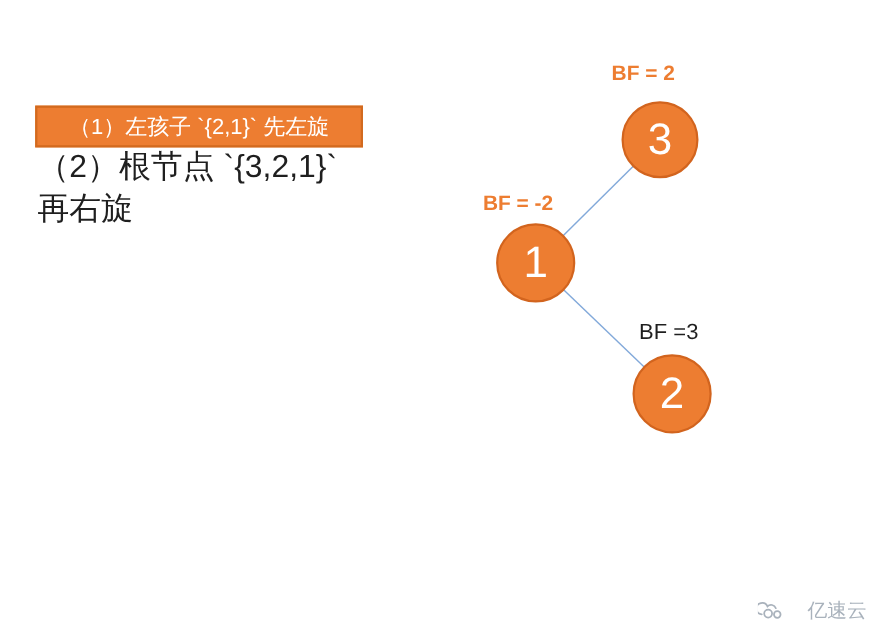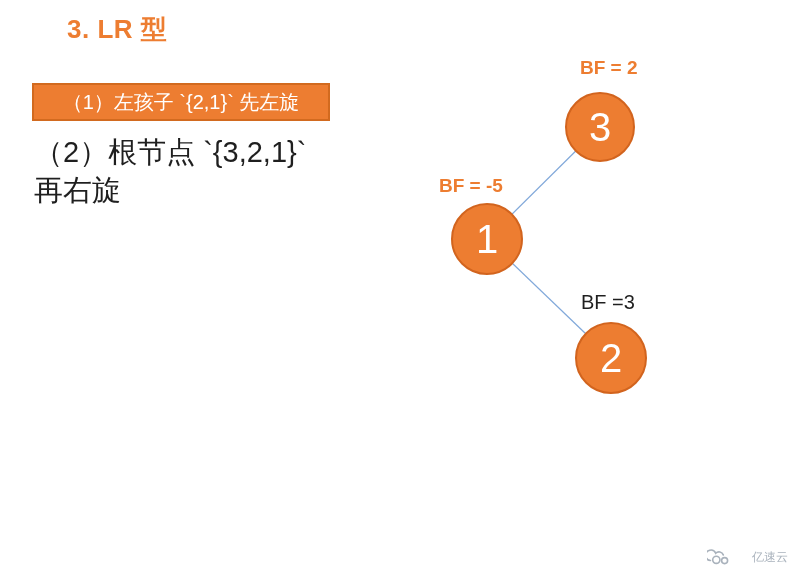--- a/index.html
+++ b/index.html
@@ -21,21 +21,21 @@
     top: 12px;
     margin: 0;
     font-size: 26px;
     font-weight: bold;
     color: #ED7D31;
     letter-spacing: 0.5px;
   }
   .step-highlight {
     position: absolute;
     left: 32px;
-    top: 83px;
+    top: 96px;
     width: 294px;
     height: 34px;
     background: #ED7D31;
     border: 2px solid #D26A1F;
     display: flex;
     align-items: center;
     justify-content: center;
     box-sizing: content-box;
   }
   .step-highlight span {
@@ -76,63 +76,62 @@
   .node-3 { left: 565px; top: 92px;  width: 70px; height: 70px; }
   .node-1 { left: 451px; top: 203px; width: 72px; height: 72px; }
   .node-2 { left: 575px; top: 322px; width: 72px; height: 72px; }
   .bf-label {
     position: absolute;
     font-size: 19px;
     font-weight: bold;
     color: #ED7D31;
     white-space: nowrap;
   }
-  .bf-3 { left: 556px; top: 57px; margin-left: 24px; }
+  .bf-3 { left: 556px; top: 57px; }
   .bf-1 { left: 439px; top: 175px; }
   .bf-2 {
     left: 581px;
     top: 291px;
     font-weight: normal;
     color: #1F1F1F;
     font-size: 20px;
   }
   .watermark {
     position: absolute;
     right: 10px;
     bottom: 9px;
     display: flex;
     align-items: center;
     gap: 19px;
     color: #A9B2BC;
-    font-size: 12px;
+    font-size: 18px;
   }
   .watermark .cloud-icon {
     display: inline-flex;
   }
 </style>
 </head>
 <body>
 
 <div class="slide">
 
-  <h1 class="page-title">3. LR 型</h1>
 
   <div class="step-highlight">
     <span>（1）左孩子 `{2,1}` 先左旋</span>
   </div>
 
   <p class="step-2">（2）根节点 `{3,2,1}` 再右旋</p>
 
   <svg class="edges-svg" viewBox="0 0 798 576" xmlns="http://www.w3.org/2000/svg">
     <line x1="600" y1="127" x2="487" y2="239" stroke="#82A9DA" stroke-width="1.3"></line>
     <line x1="487" y1="239" x2="611" y2="358" stroke="#82A9DA" stroke-width="1.3"></line>
   </svg>
 
   <div class="bf-label bf-3">BF = 2</div>
-  <div class="bf-label bf-1">BF = -5</div>
+  <div class="bf-label bf-1">BF = -2</div>
   <div class="bf-label bf-2">BF =3</div>
 
   <div class="tree-node node-3">
     <span>3</span>
   </div>
   <div class="tree-node node-1">
     <span>1</span>
   </div>
   <div class="tree-node node-2">
     <span>2</span>

